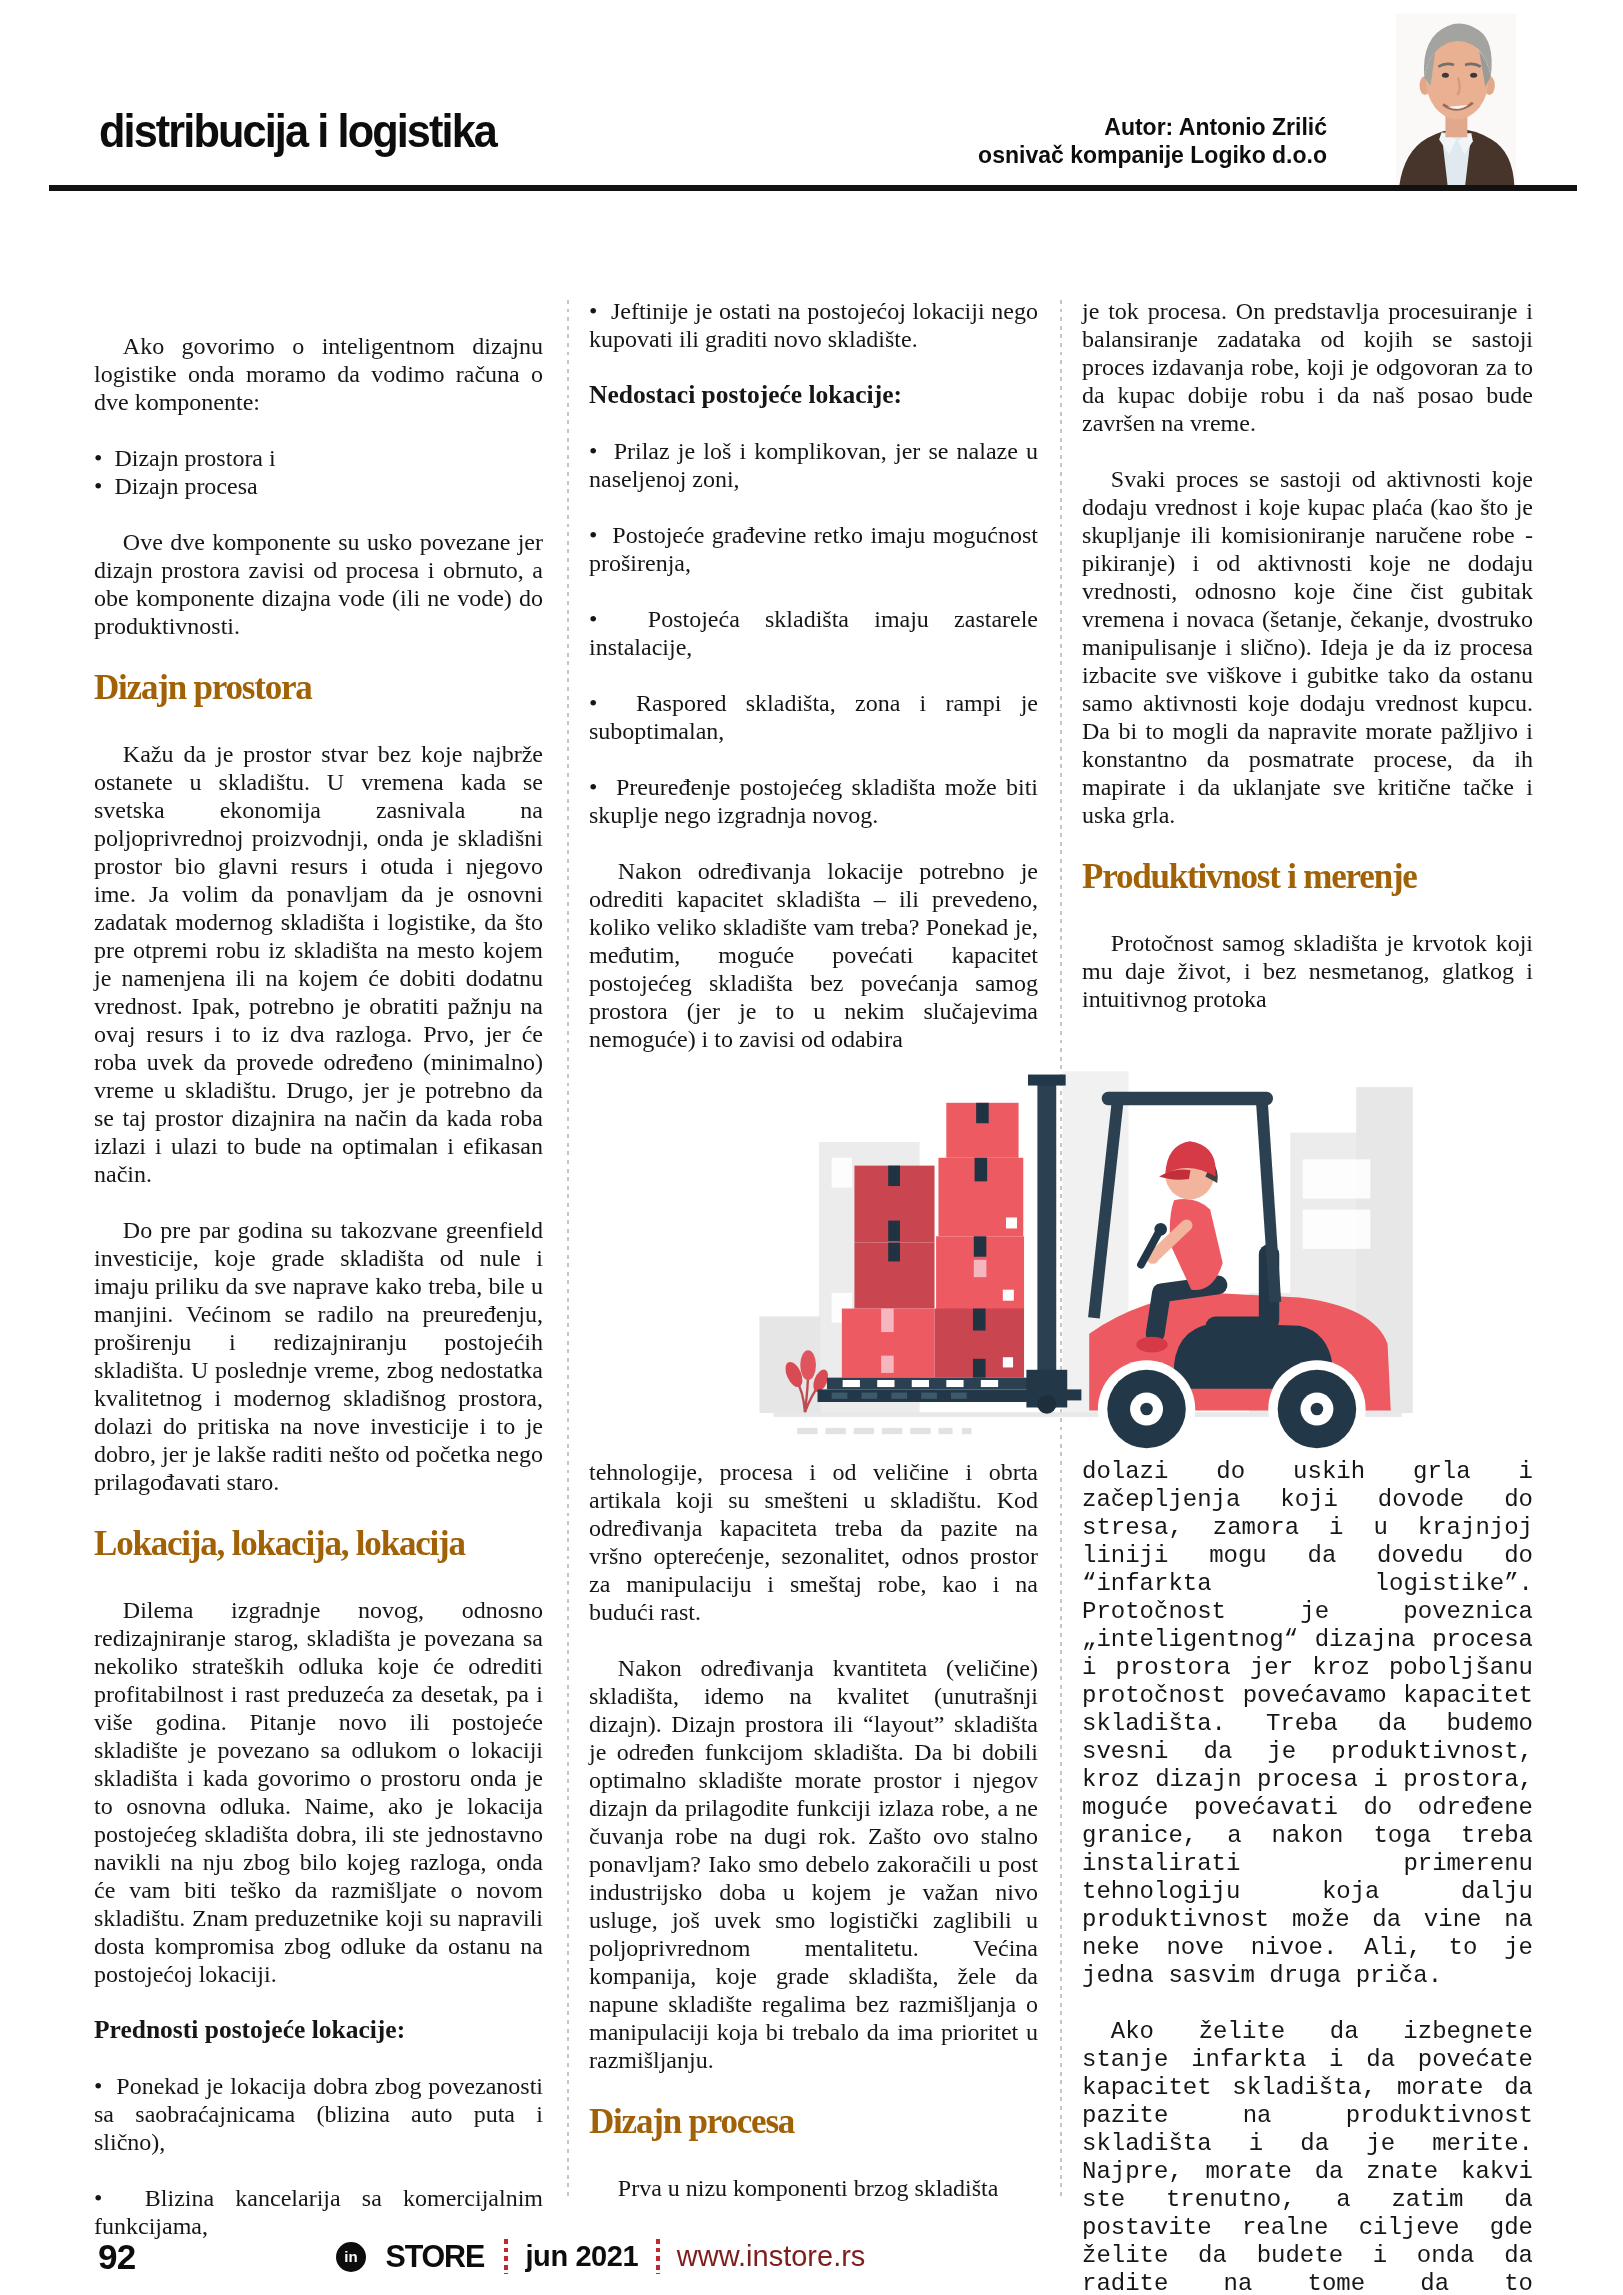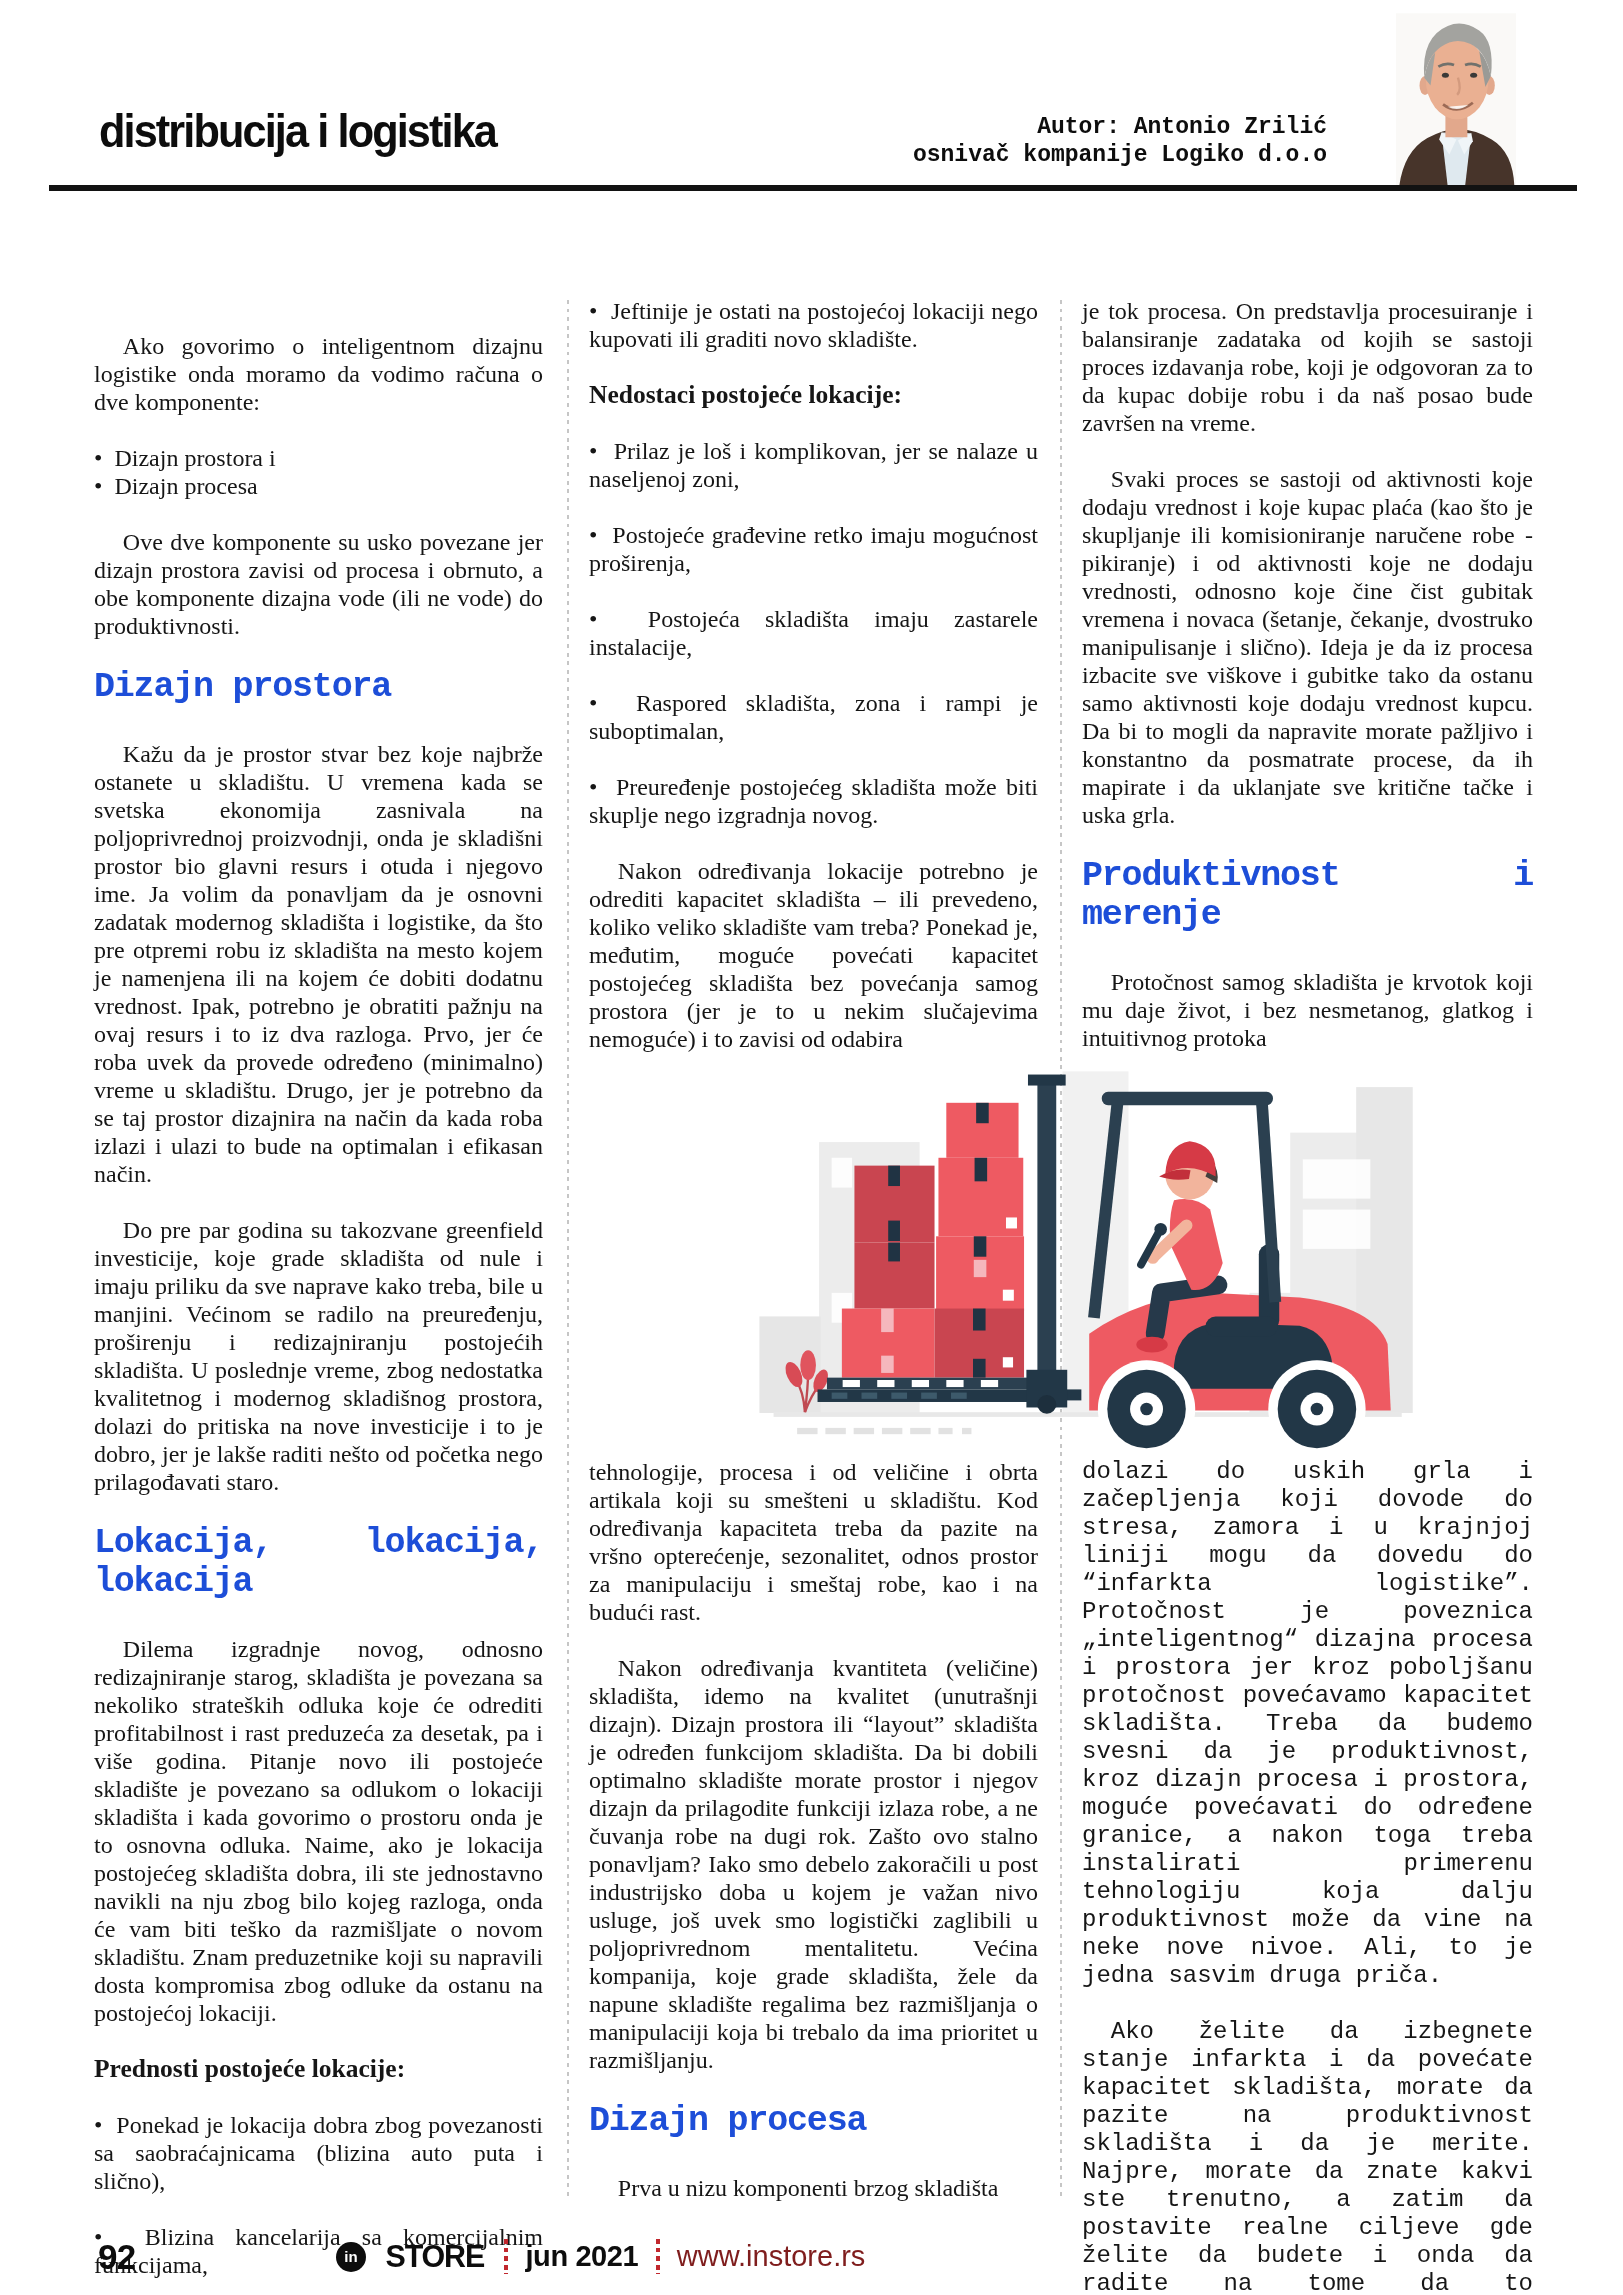--- a/index.html
+++ b/index.html
@@ -5,21 +5,21 @@
   html,body{margin:0;padding:0;background:#9a9a9a;}
   .page{position:relative;width:1623px;height:2295px;background:#ffffff;overflow:hidden;
         font-family:"Liberation Serif","DejaVu Serif",serif;color:#161616;}
 
   
   .title{position:absolute;left:99px;top:104px;
          font-family:"Liberation Sans","DejaVu Sans",sans-serif;font-weight:800;
          font-size:46px;letter-spacing:-2px;transform:scaleX(0.94);transform-origin:left center;
          color:#0d0d0d;white-space:nowrap;}
   .author{position:absolute;left:777px;top:113px;width:550px;text-align:right;
-          font-family:Liberation Mono, monospace;font-weight:700;
+          font-family:Liberation Sans, sans-serif;font-weight:700;
           font-size:23px;line-height:28px;color:#0d0d0d;}
   .rule{position:absolute;left:49px;top:185px;width:1528px;height:5.5px;background:#121212;}
   .portrait{position:absolute;left:1396px;top:12.6px;width:120px;height:174px;}
 
   
   .col{position:absolute;font-size:24px;line-height:28px;text-align:justify;
        text-justify:inter-word;}
   #col1 {left:94px; top:297px;width:449px;margin-top:35px;}
   #col2t{left:589px; top:297px;width:449px;}
   #col2b{left:589px; top:1458px;width:449px;}
@@ -27,22 +27,22 @@
   #col3b{left:1082px;top:1458px;width:451px;font-family:Liberation Mono, monospace;}
 
   .blk{margin:0;}
   .t-p  {text-indent:1.2em;margin-bottom:28px;}
   .t-p0 {margin-bottom:28px;}
   .t-li {margin:0;}
   .t-li::before{content:"\2022\00a0\00a0";}
   .t-lip{margin-bottom:28px;}
   .t-lip::before{content:"\2022\00a0\00a0";}
   .t-sp {height:28px;}
-  .t-h2{font-family:Liberation Mono, monospace;font-weight:700;
-        font-size:35px;line-height:39px;letter-spacing:-1.2px;margin:9.4px 0 33px;color:#1d4ed8;}
+  .t-h2{font-family:Liberation Serif, serif;font-weight:700;
+        font-size:35px;line-height:39px;letter-spacing:-1.2px;margin:9.4px 0 33px;color:#a16207;}
   .t-h3{font-weight:700;font-size:25.5px;margin:1.6px 0 28px;}
 
   .vdiv{position:absolute;top:300px;height:1899px;width:2.4px;
         background-image:repeating-linear-gradient(#c6c6c6 0 3.9px,transparent 3.9px 8.6px);}
   #vdiv1{left:567px;} #vdiv2{left:1060px;}
 
   
   .illo{position:absolute;left:750px;top:1057px;width:691px;height:401px;}
 
   

